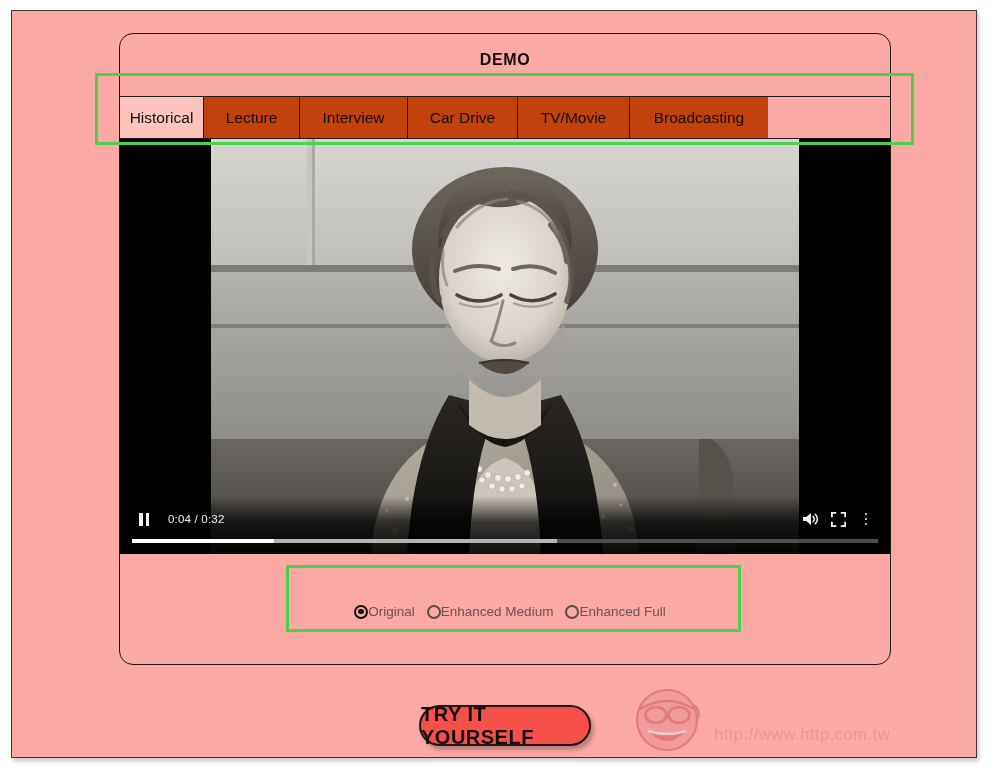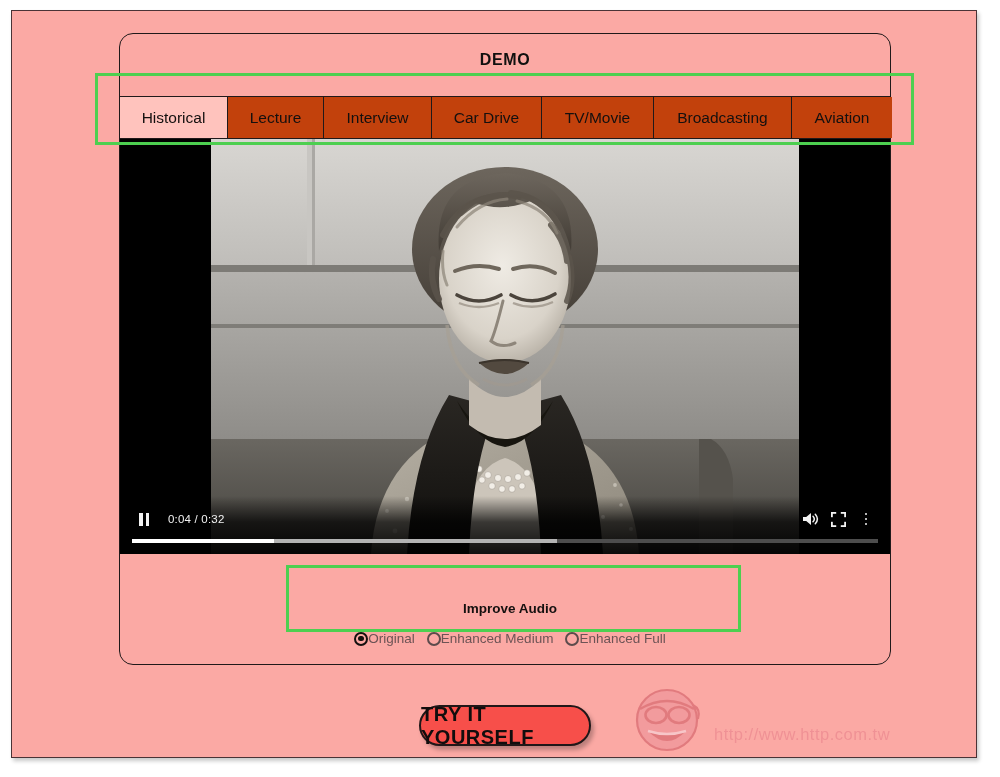--- a/index.html
+++ b/index.html
@@ -303,27 +303,26 @@
 <body>
 
 <div id="page">
   <div id="canvas">
 
     <div id="demo-card">
 
       <div id="demo-title">DEMO</div>
 
       <div id="tabs">
-          <div class="tab active" style="width: 108px;">Historical</div>
+          <div class="tab active" style="width: 84px;">Historical</div>
           <div class="tab" style="width: 96px;">Lecture</div>
           <div class="tab" style="width: 108px;">Interview</div>
           <div class="tab" style="width: 110px;">Car Drive</div>
           <div class="tab" style="width: 112px;">TV/Movie</div>
           <div class="tab" style="width: 138px;">Broadcasting</div>
-          <div class="tab" style="width: 100px;">Aviation</div>
         </div>
 
       <div id="video">
         <div id="video-frame">
           <svg width="588" height="415" viewBox="0 0 588 415" xmlns="http://www.w3.org/2000/svg" role="img" aria-label="archival video still">
             <defs>
               <linearGradient id="wallG" x1="0" y1="0" x2="0" y2="1">
                 <stop offset="0%" stop-color="#d8d6d2"></stop>
                 <stop offset="100%" stop-color="#bfbdb9"></stop>
               </linearGradient>
@@ -489,21 +488,20 @@
             </div>
           </div>
           <div id="progress-track">
             <div id="progress-buffer" style="width: 57%;"></div>
             <div id="progress-played" style="width: 19%;"></div>
           </div>
         </div>
       </div>
 
       <div id="improve-audio">
-        <div id="improve-audio-title">Improve Audio</div>
         <div id="radio-row">
             <div class="radio-opt selected">
               <span class="radio-mark"></span>
               <span class="radio-label">Original</span>
             </div>
             <div class="radio-opt">
               <span class="radio-mark"></span>
               <span class="radio-label">Enhanced Medium</span>
             </div>
             <div class="radio-opt">

